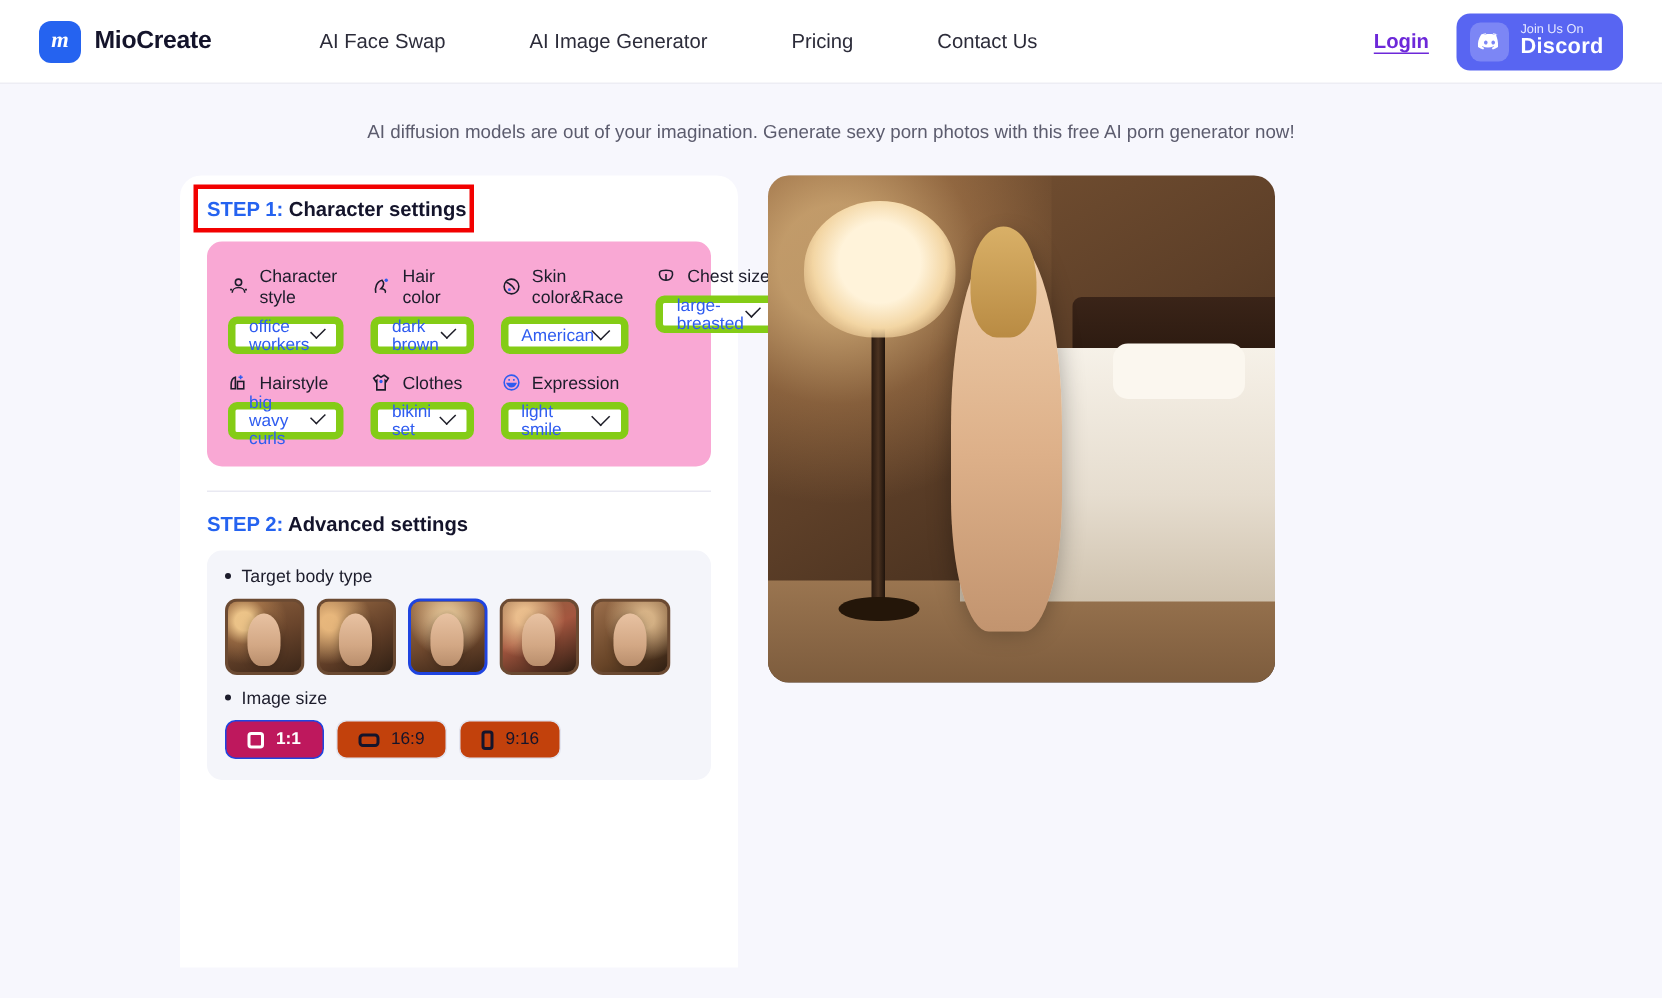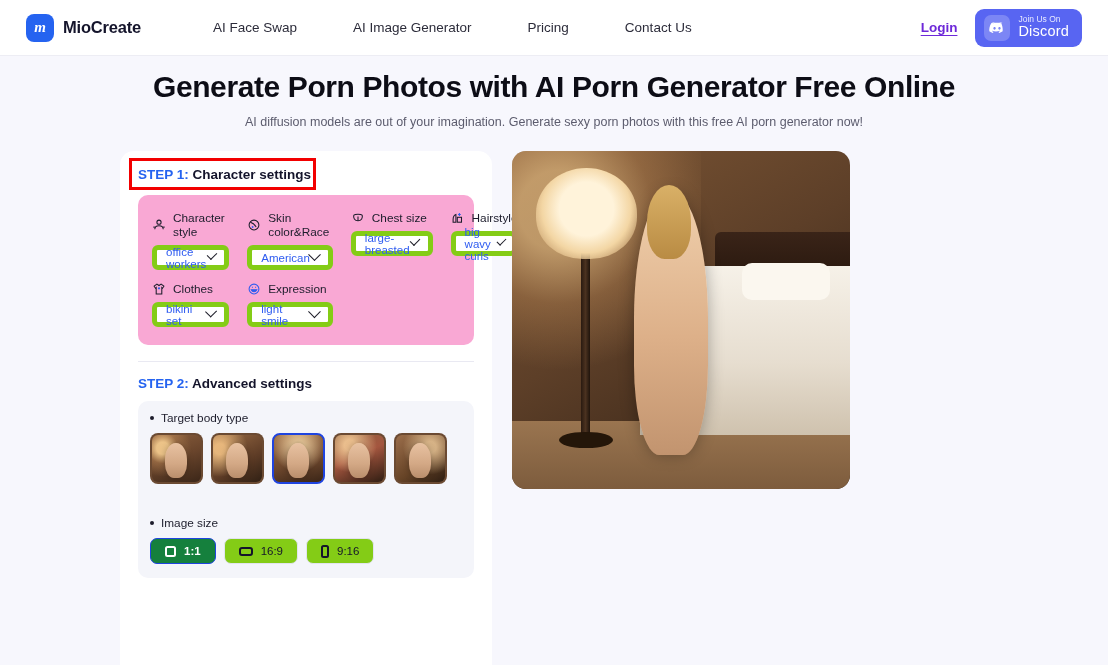--- a/index.html
+++ b/index.html
@@ -44,21 +44,21 @@
     background:#5865f2; border-radius:9px;
     padding:6px 13px 6px 9px; cursor:pointer;
   }
   .discord-glyph {
     width:26px; height:26px; border-radius:7px;
     background:rgba(255,255,255,.22);
     display:flex; align-items:center; justify-content:center;
   }
   .discord-txt { line-height:1.05; text-align:left; }
   .discord-top { font-size:8.5px; color:#e6e9ff; display:block; }
-  .discord-bot { font-size:14.5px; color:#fff; font-weight:400; display:block; letter-spacing:.2px; }
+  .discord-bot { font-size:14.5px; color:#fff; font-weight:700; display:block; letter-spacing:.2px; }
 
   
   .hero { text-align:center; padding-top:14px; }
   .hero h1 {
     margin:0; font-size:30px; font-weight:700; color:#0d0d16;
     letter-spacing:-.4px;
   }
   .hero p {
     margin:11px 0 0; font-size:12.5px; color:#5c5c6e;
   }
@@ -154,24 +154,24 @@
       radial-gradient(circle at 30% 22%, rgba(255,214,160,.8) 0 11%, transparent 54%),
       linear-gradient(155deg,#8e6140 0%, #a4563f 45%, #2f1d12 100%); }
   .thumb.v5 i { background:
       radial-gradient(circle at 70% 26%, rgba(255,220,170,.7) 0 12%, transparent 56%),
       linear-gradient(145deg,#9b6e4b 0%, #674427 58%, #2e1e12 100%); }
 
   .size-row { display:flex; gap:8px; margin-top:2px; }
   .size-btn {
     display:flex; align-items:center; gap:8px;
     height:26px; padding:0 14px;
-    background:#84cc16; border:1px solid #e2e4ef; border-radius:7px;
+    background:#c2410c; border:1px solid #e2e4ef; border-radius:7px;
     font-size:11.5px; color:#14142b; cursor:pointer;
   }
-  .size-btn.active { background:#15803d; border-color:#1f44e0; color:#fff; font-weight:700; }
+  .size-btn.active { background:#be185d; border-color:#1f44e0; color:#fff; font-weight:700; }
   .sq { border:2px solid currentColor; border-radius:2.5px; }
   .sq.a { width:11px; height:11px; }
   .sq.b { width:14px; height:9px; border-radius:3px; }
   .sq.c { width:8px; height:13px; border-radius:2.5px; }
 
   
   .preview {
     width:338px; height:338px; border-radius:14px;
     overflow:hidden; position:relative;
     background:linear-gradient(150deg,#7c5635 0%, #5d3f28 45%, #2c1d12 100%);
@@ -258,21 +258,20 @@
       </span>
       <span class="discord-txt">
         <span class="discord-top">Join Us On</span>
         <span class="discord-bot">Discord</span>
       </span>
     </div>
   </div>
 </div>
 
 <div class="hero">
-  <h1>Generate Porn Photos with AI Porn Generator Free Online</h1>
   <p>AI diffusion models are out of your imagination. Generate sexy porn photos with this free AI porn generator now!</p>
 </div>
 
 <div class="stage">
 
   <div class="panel">
 
     
     <div class="step1-wrap">
       <div class="redbox"></div>
@@ -291,20 +290,33 @@
               <path d="M2 13h2M16 13h2"></path>
           </svg>
           <span>Character style</span>
         </div>
         <div class="select">
           <span class="val">office workers</span>
           <span class="chev"></span>
         </div>
       </div>
 
+      <div class="field">
+        <div class="field-label">
+          <svg width="14" height="14" viewBox="0 0 20 20" fill="none" stroke="#1c1c2b" stroke-width="1.5">
+            <path d="M5 16c-1-5 1-11 6-12 3 3 1 6-1 8 3 0 5 2 4 4"></path>
+              <circle cx="15" cy="4" r="1.6" fill="#2f5cf0" stroke="none"></circle>
+          </svg>
+          <span>Hair color</span>
+        </div>
+        <div class="select">
+          <span class="val">dark brown</span>
+          <span class="chev"></span>
+        </div>
+      </div>
 
       <div class="field">
         <div class="field-label">
           <svg width="14" height="14" viewBox="0 0 20 20" fill="none" stroke="#1c1c2b" stroke-width="1.5">
             <circle cx="10" cy="10" r="7"></circle>
               <path d="M5 6c3 1 6 3 8 7"></path>
               <circle cx="8" cy="13" r="1.4" fill="#2f5cf0" stroke="none"></circle>
           </svg>
           <span>Skin color&amp;Race</span>
         </div>
@@ -397,21 +409,21 @@
               <i></i>
             </div>
           <div class="thumb v4">
               <i></i>
             </div>
           <div class="thumb v5">
               <i></i>
             </div>
         </div>
 
-        <div class="bullet-label" style="margin-top:32px">Image size</div>
+        <div class="bullet-label" style="margin-top:8px">Image size</div>
         <div class="size-row">
           <div class="size-btn active">
             <span class="sq a"></span>
             <span>1:1</span>
           </div>
           <div class="size-btn">
             <span class="sq b"></span>
             <span>16:9</span>
           </div>
           <div class="size-btn">

